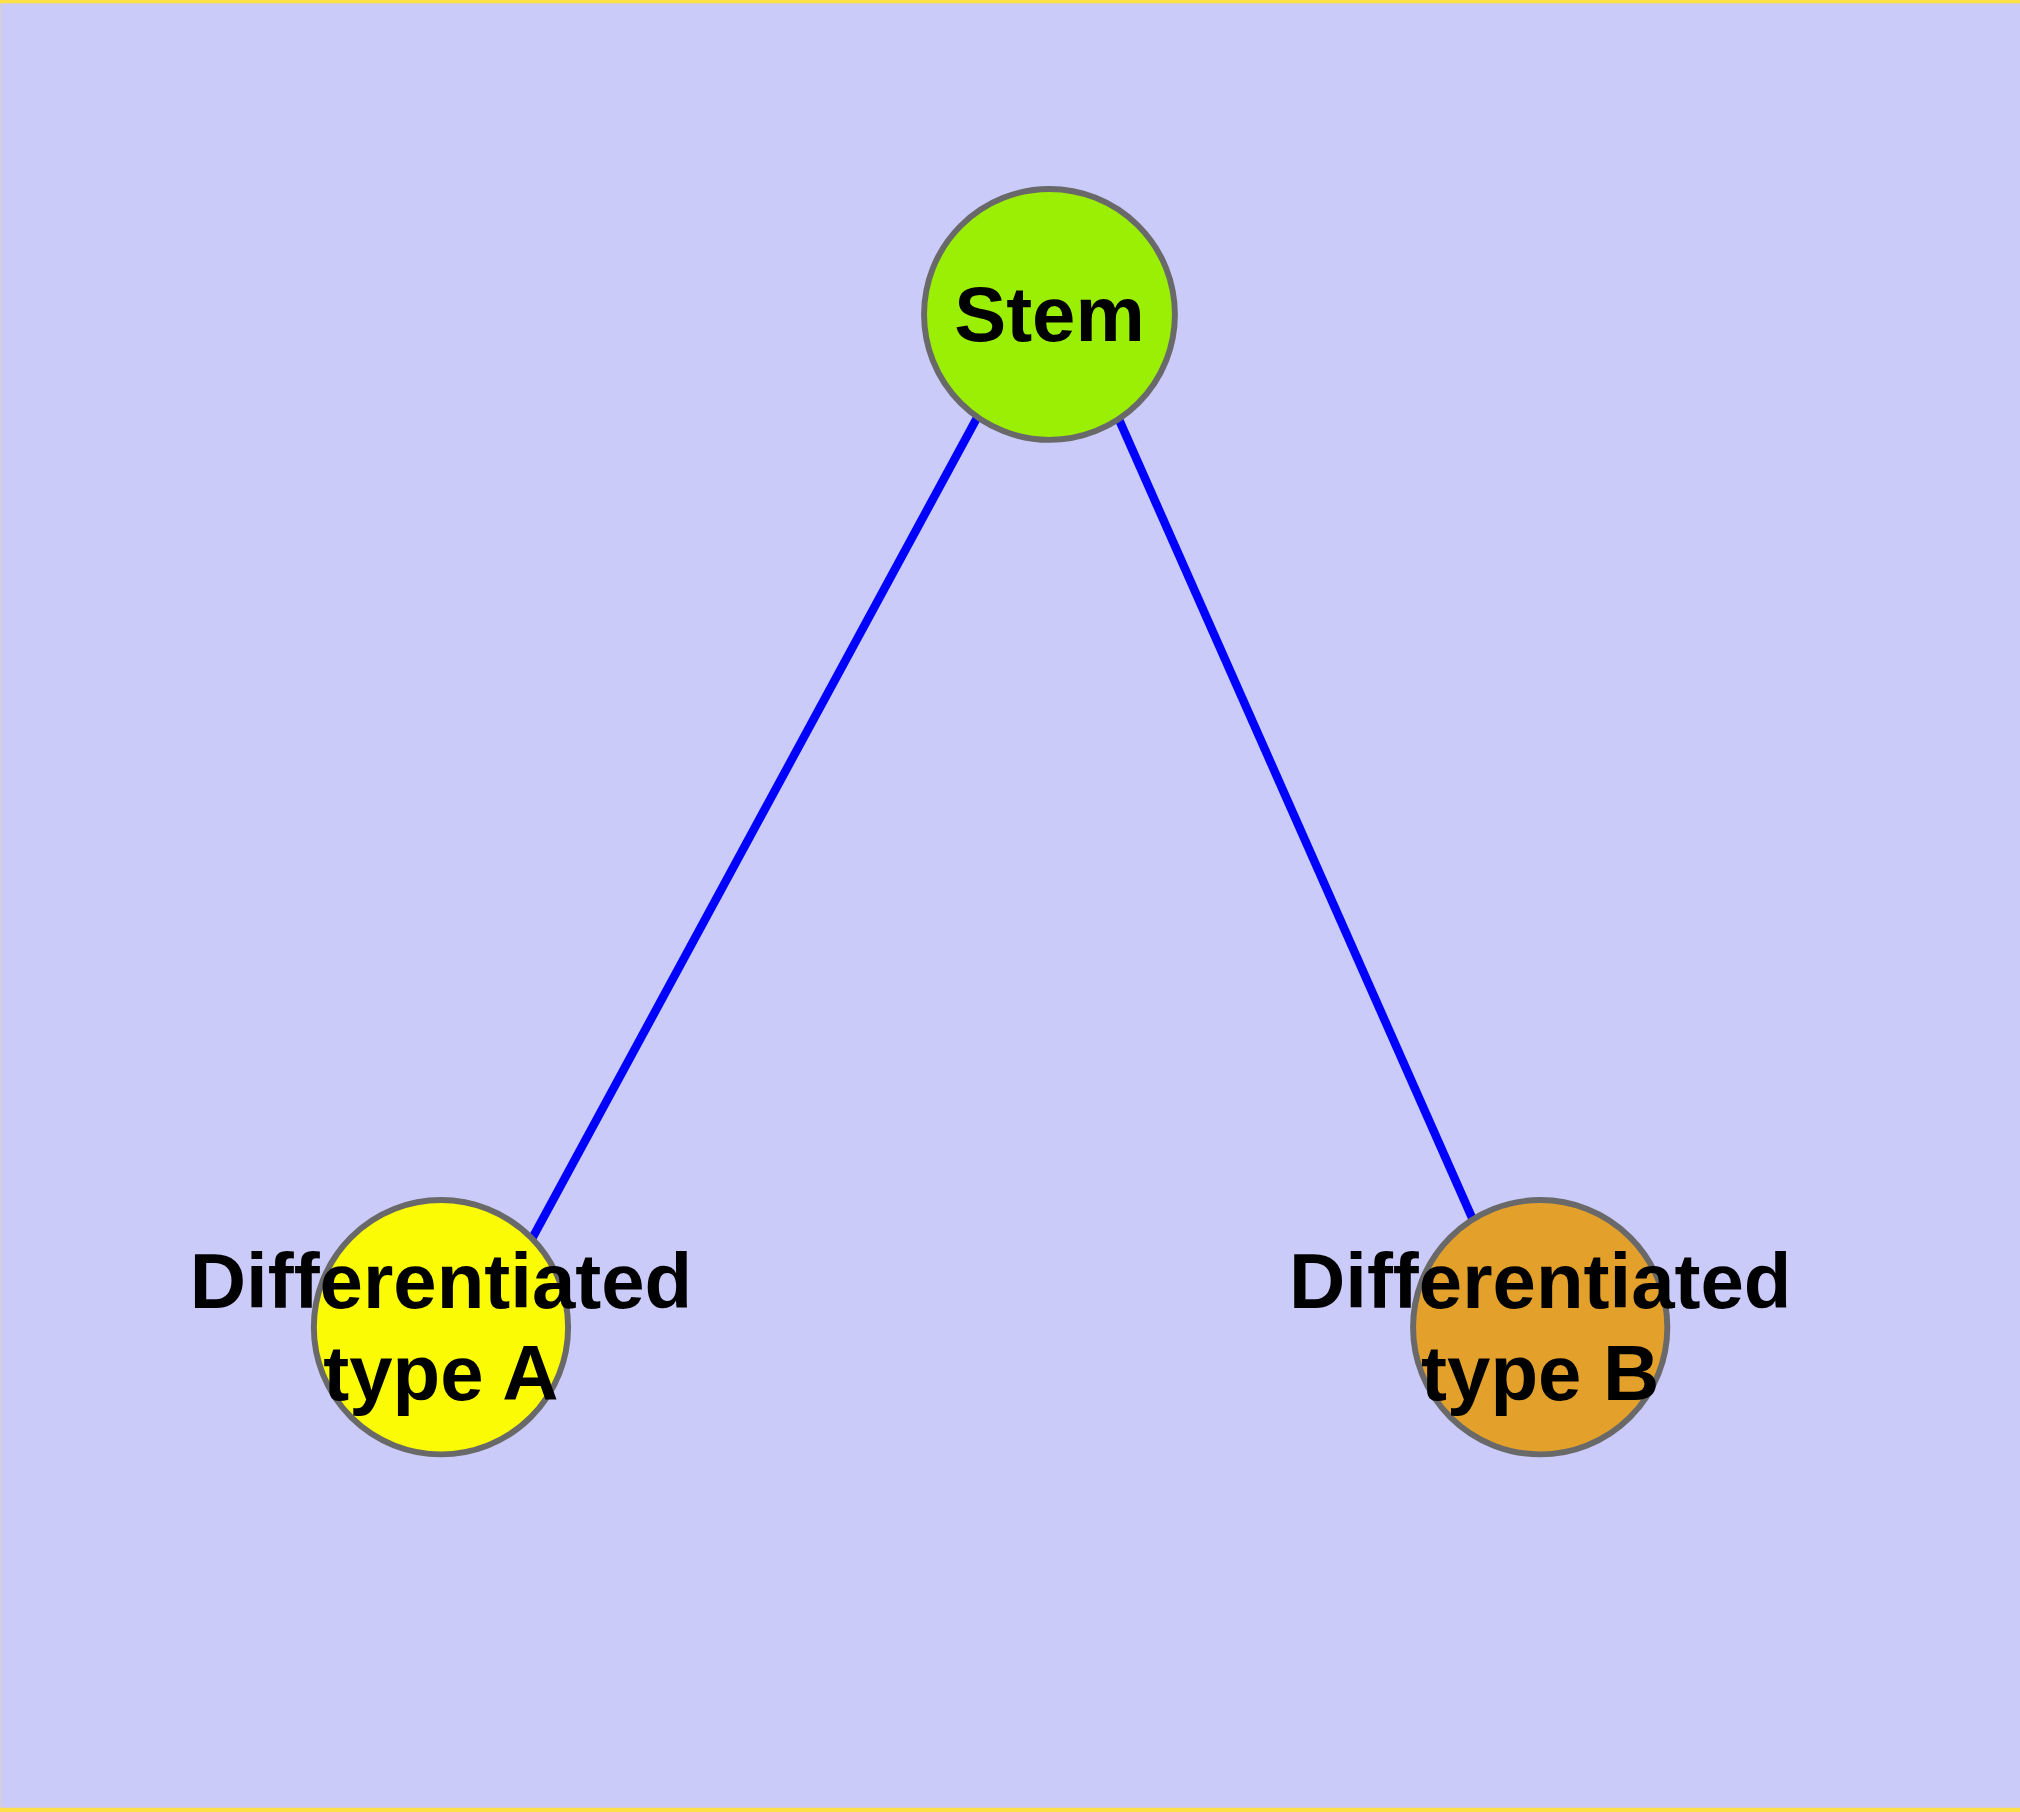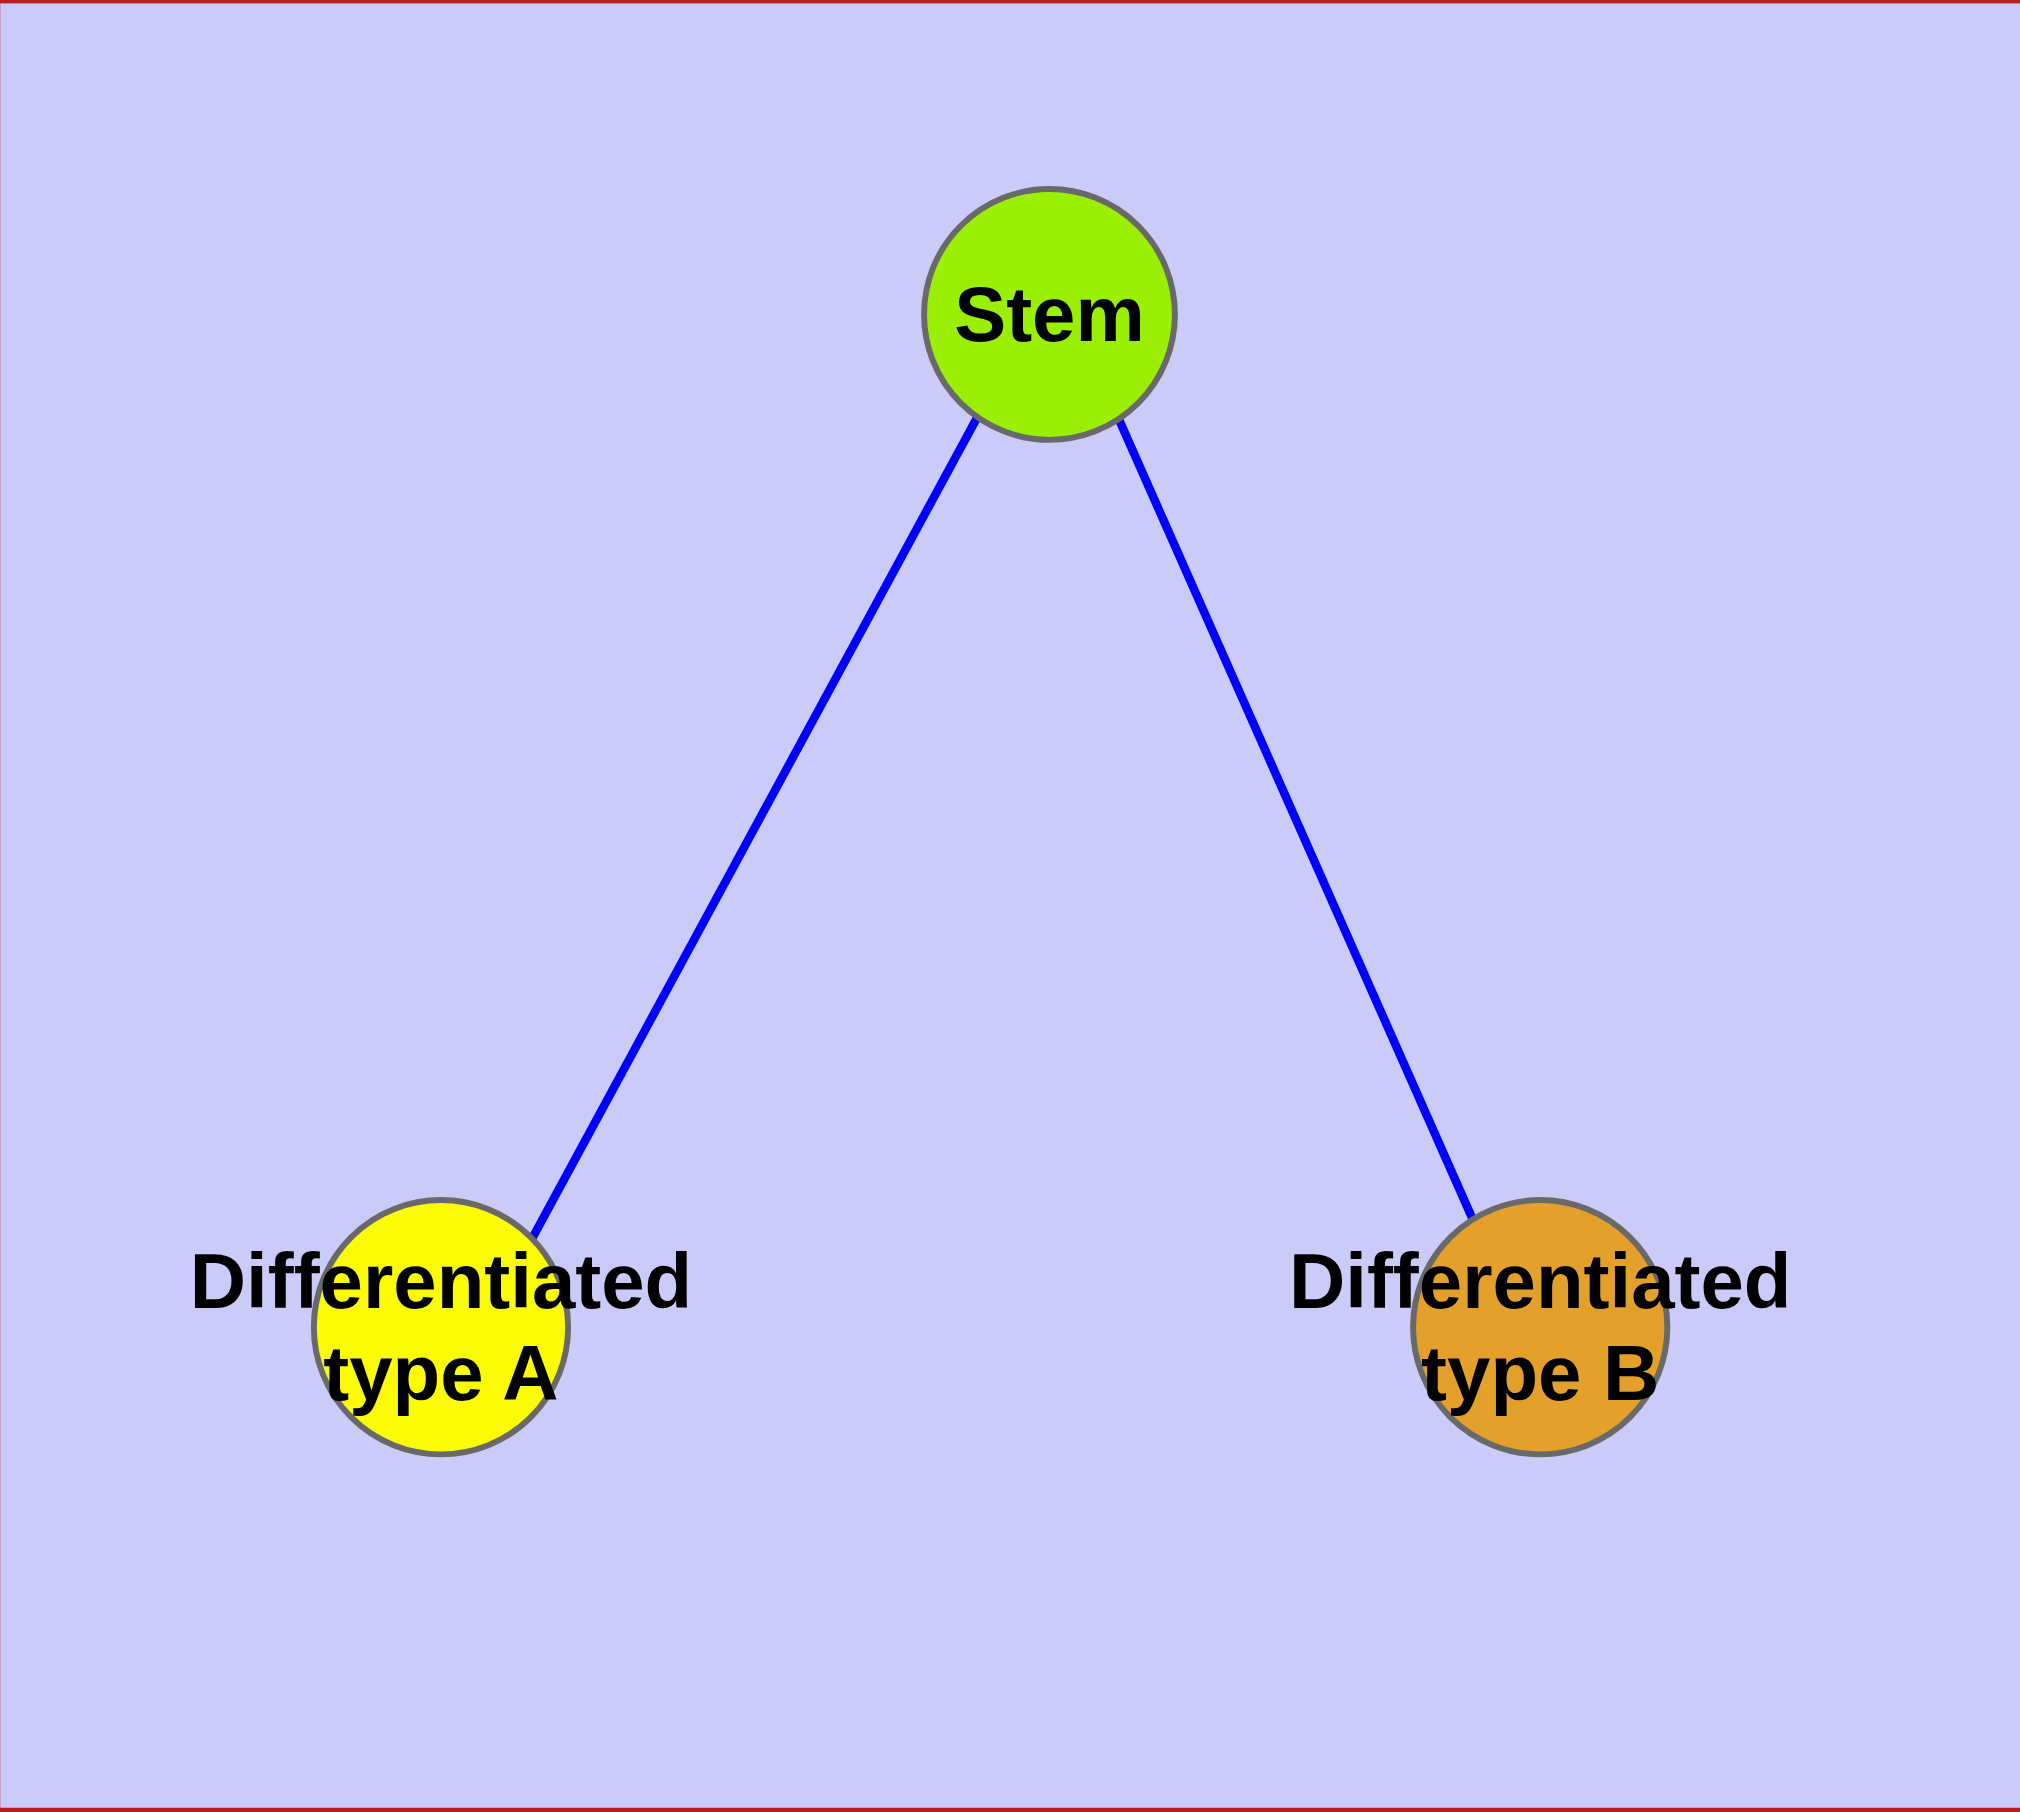--- a/index.html
+++ b/index.html
@@ -31,21 +31,21 @@
   .node-label {
     font-family: "Liberation Sans", sans-serif;
     font-weight: bold;
     fill: #000000;
     font-size: 92px;
   }
 </style>
 </head>
 <body>
 
-<div id="canvas-root" style="background: #b91c1c;">
+<div id="canvas-root" style="background: #fde047;">
   <svg id="graph-svg" viewBox="0 0 2384 2138" xmlns="http://www.w3.org/2000/svg">
 
     <rect id="bg-rect" x="0" y="4" width="2384" height="2129" fill="#cbcbfa"></rect>
 
     <g id="edges-layer">
         <line x1="1153" y1="492" x2="625" y2="1466" stroke="#0000ff" stroke-width="10" stroke-linecap="butt"></line>
         <line x1="1320" y1="495" x2="1738" y2="1440" stroke="#0000ff" stroke-width="10" stroke-linecap="butt"></line>
       </g>
     <g id="nodes-layer">
         <circle cx="1238" cy="371" r="148" fill="#9aef05" stroke="#696969" stroke-width="7"></circle>

